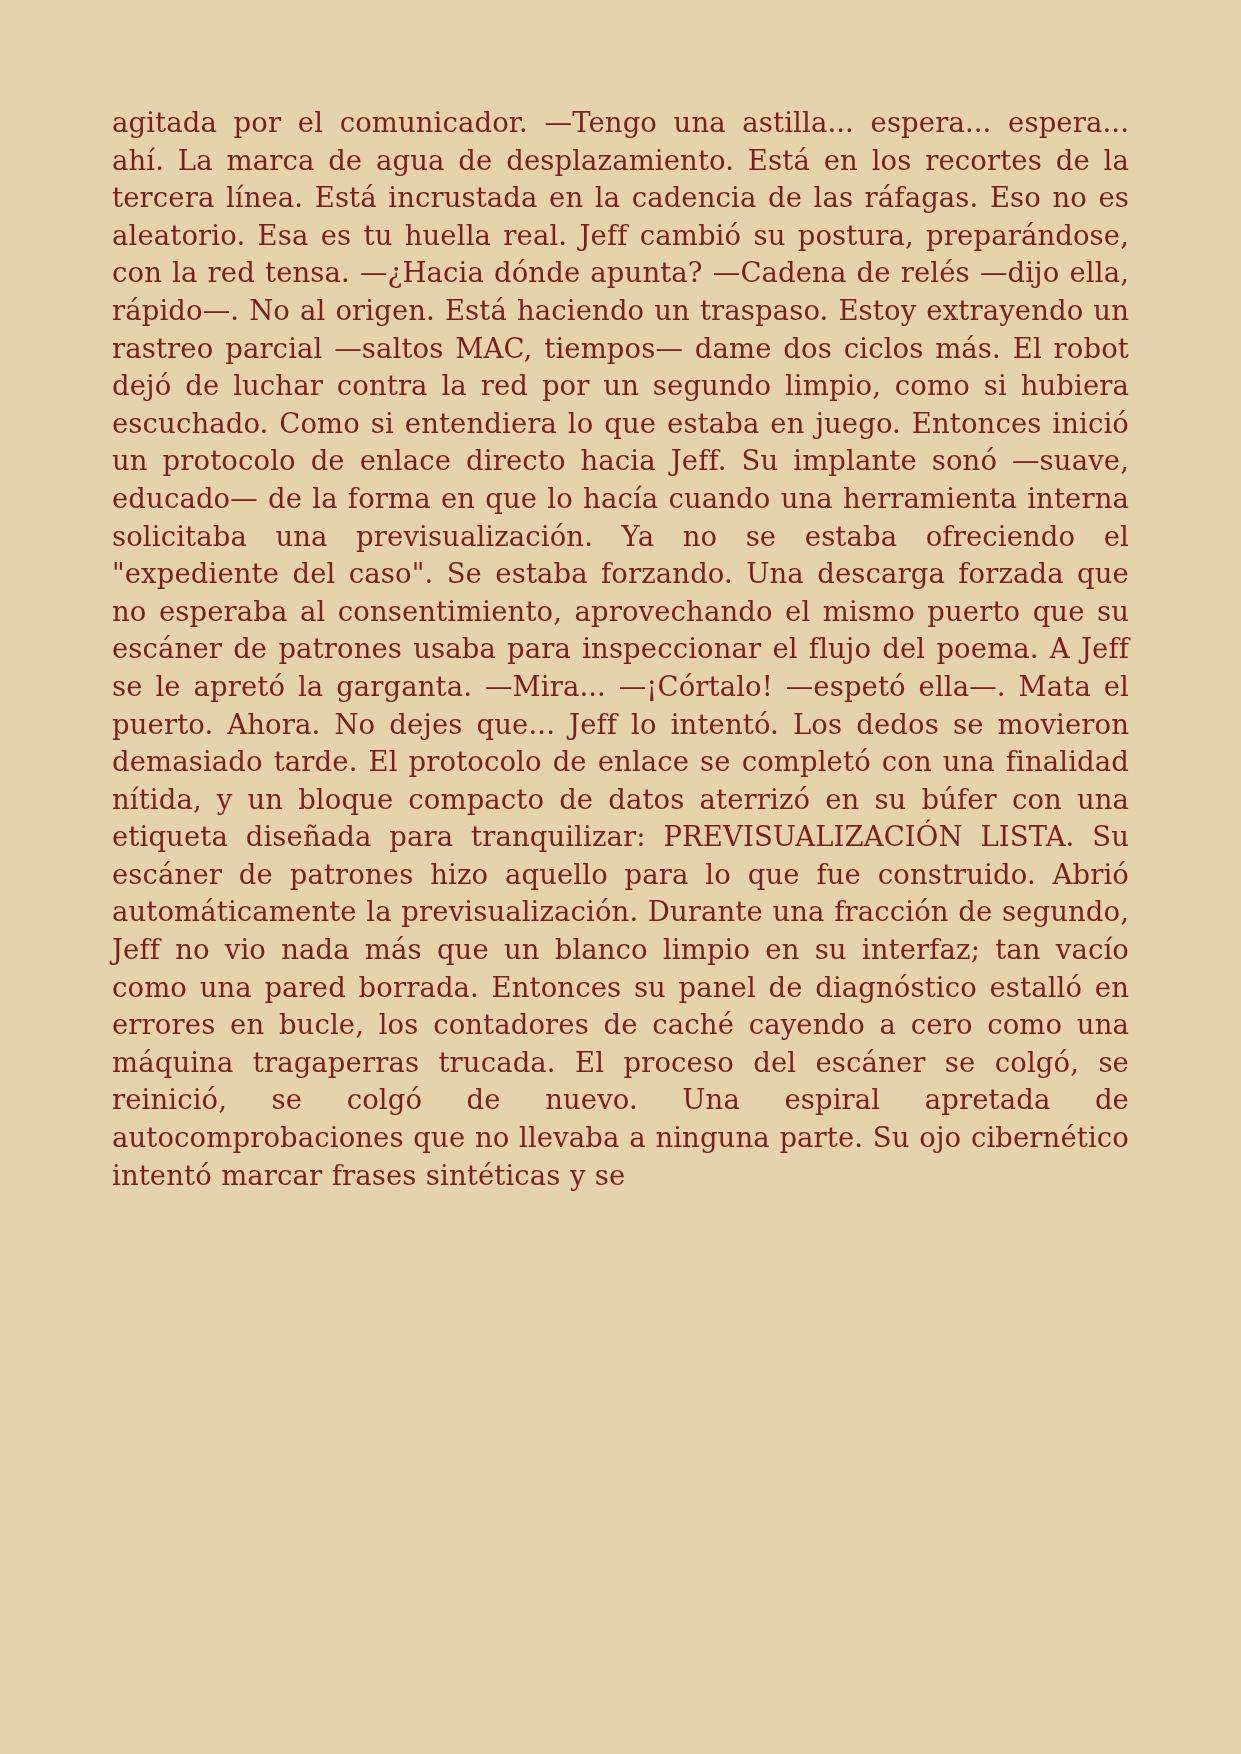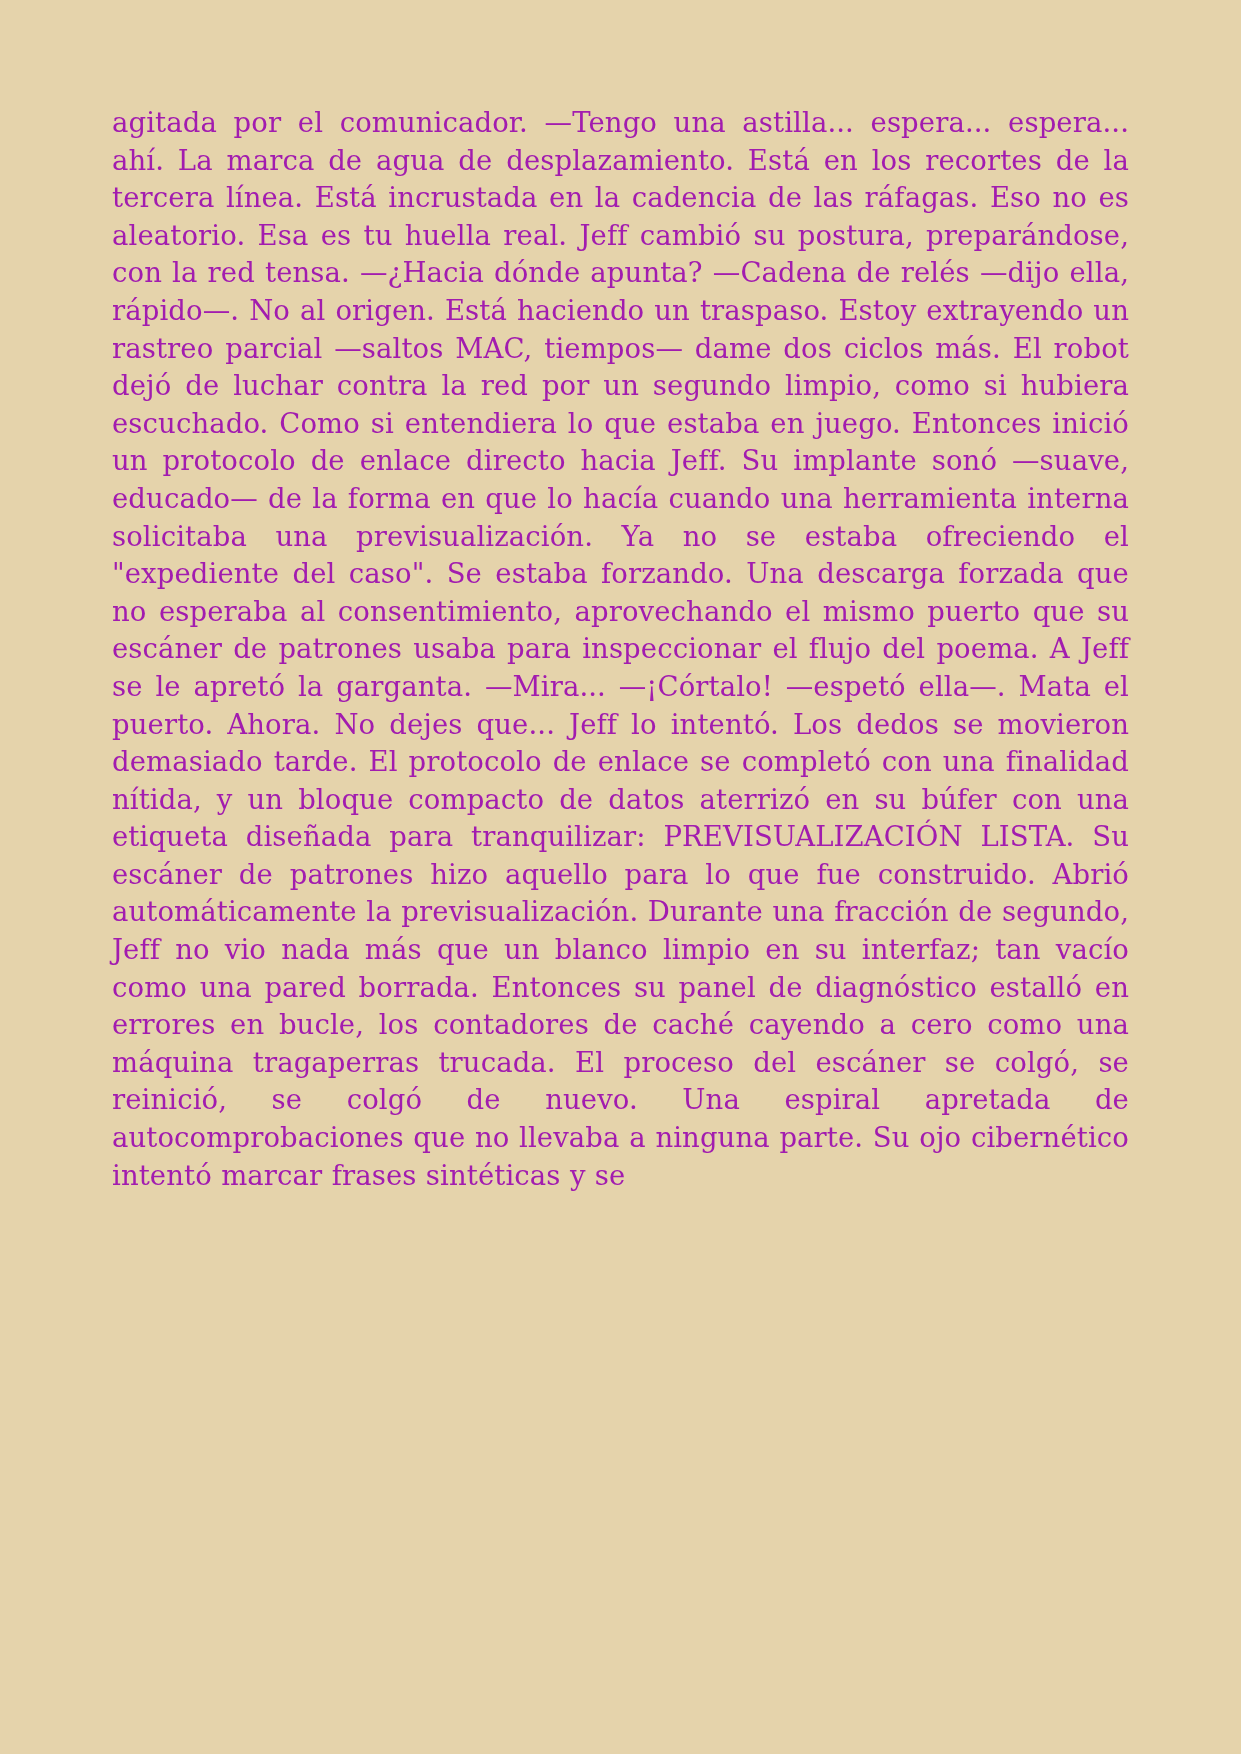--- a/index.html
+++ b/index.html
@@ -16,21 +16,21 @@
     position: relative;
     width: 1241px;
     height: 1754px;
     box-sizing: border-box;
     padding: 104px 112px 0 112px;
   }
   .body-text {
     font-family: "DejaVu Serif", serif;
     font-size: 27.5px;
     line-height: 37.6px;
-    color: #a21caf;
+    color: #7f1d1d;
     text-align: justify;
     text-justify: inter-word;
     letter-spacing: 0.1px;
     word-spacing: 0.5px;
     hyphens: none;
   }
   .body-text p {
     margin: 0;
   }
 </style>

